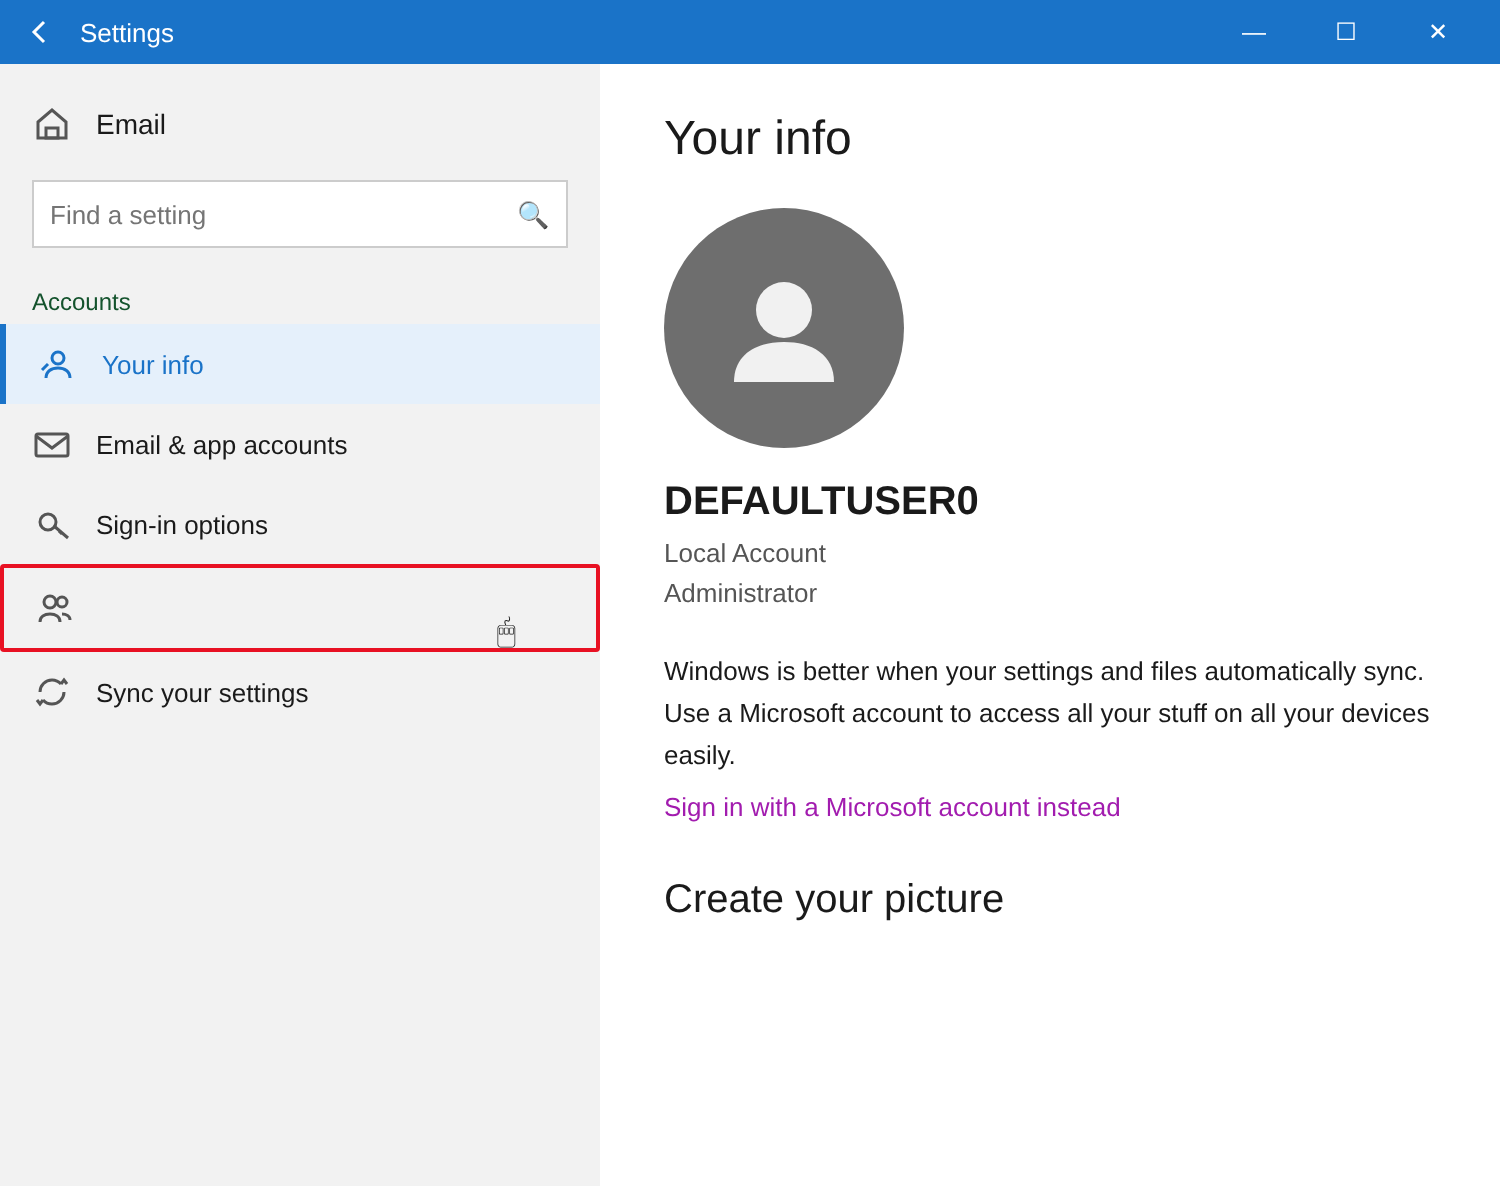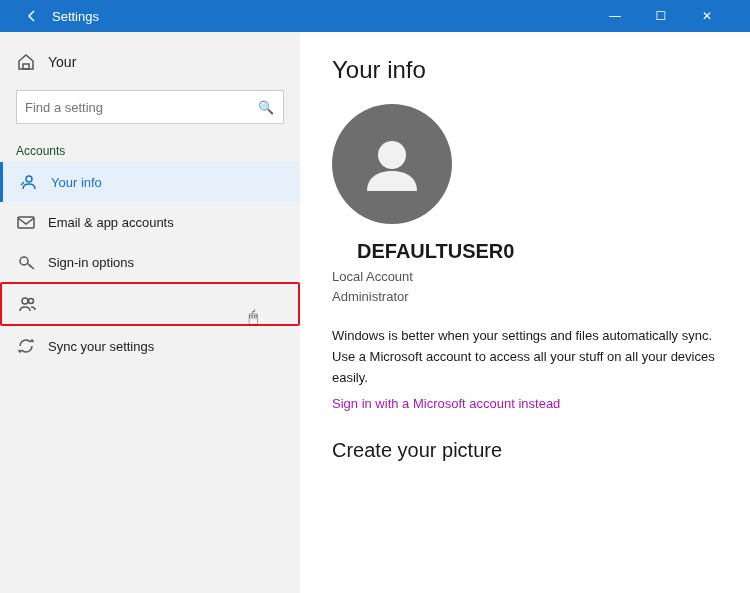--- a/index.html
+++ b/index.html
@@ -12,21 +12,21 @@
       flex-direction: column;
       overflow: hidden;
     }
 
     
     .title-bar {
       display: flex;
       align-items: center;
       background: #1a73c8;
       height: 32px;
-      padding: 0 20px;
+      padding: 0 8px;
       flex-shrink: 0;
     }
     .title-bar-back {
       width: 24px;
       height: 24px;
       display: flex;
       align-items: center;
       justify-content: center;
       color: white;
       cursor: pointer;
@@ -175,21 +175,20 @@
     .avatar-svg {
       width: 70px;
       height: 70px;
     }
 
     .username {
       font-size: 20px;
       font-weight: 700;
       color: #1a1a1a;
       margin-bottom: 4px;
-      margin-left: 25px;
     }
 
     .account-type {
       font-size: 13px;
       color: #555;
       line-height: 1.5;
     }
 
     .description-text {
       font-size: 13px;
@@ -236,21 +235,21 @@
 
   <div class="sidebar">
 
     <div class="sidebar-home">
       <div class="nav-icon">
         <svg width="18" height="18" viewBox="0 0 18 18" fill="none" stroke="#555" stroke-width="1.5">
           <path d="M2 8L9 2l7 6v8H2V8z"></path>
           <rect x="6" y="11" width="6" height="5" stroke="#555" fill="none"></rect>
         </svg>
       </div>
-      <span>Your</span>
+      <span>Email</span>
     </div>
 
     <div class="search-box">
       <input class="search-input" type="text" placeholder="Find a setting" style="">
       <span class="search-icon-btn">🔍</span>
     </div>
 
     <div class="section-label">Accounts</div>
 
     <div class="nav-item active">

